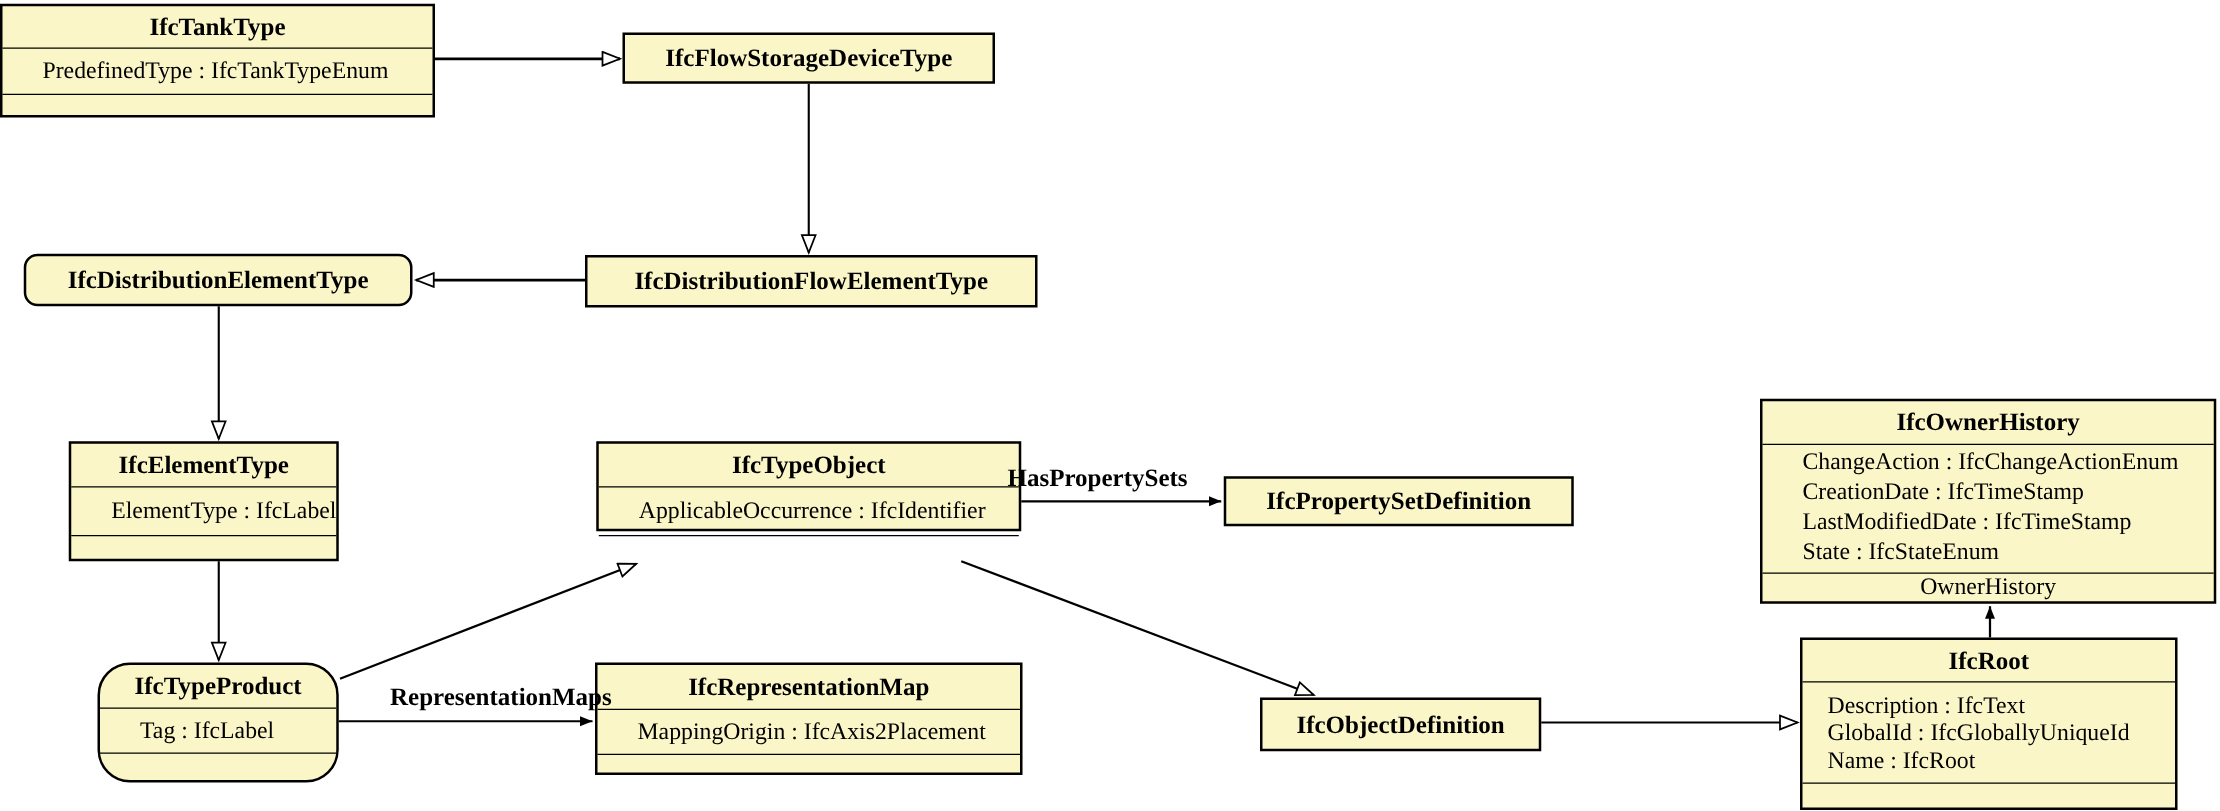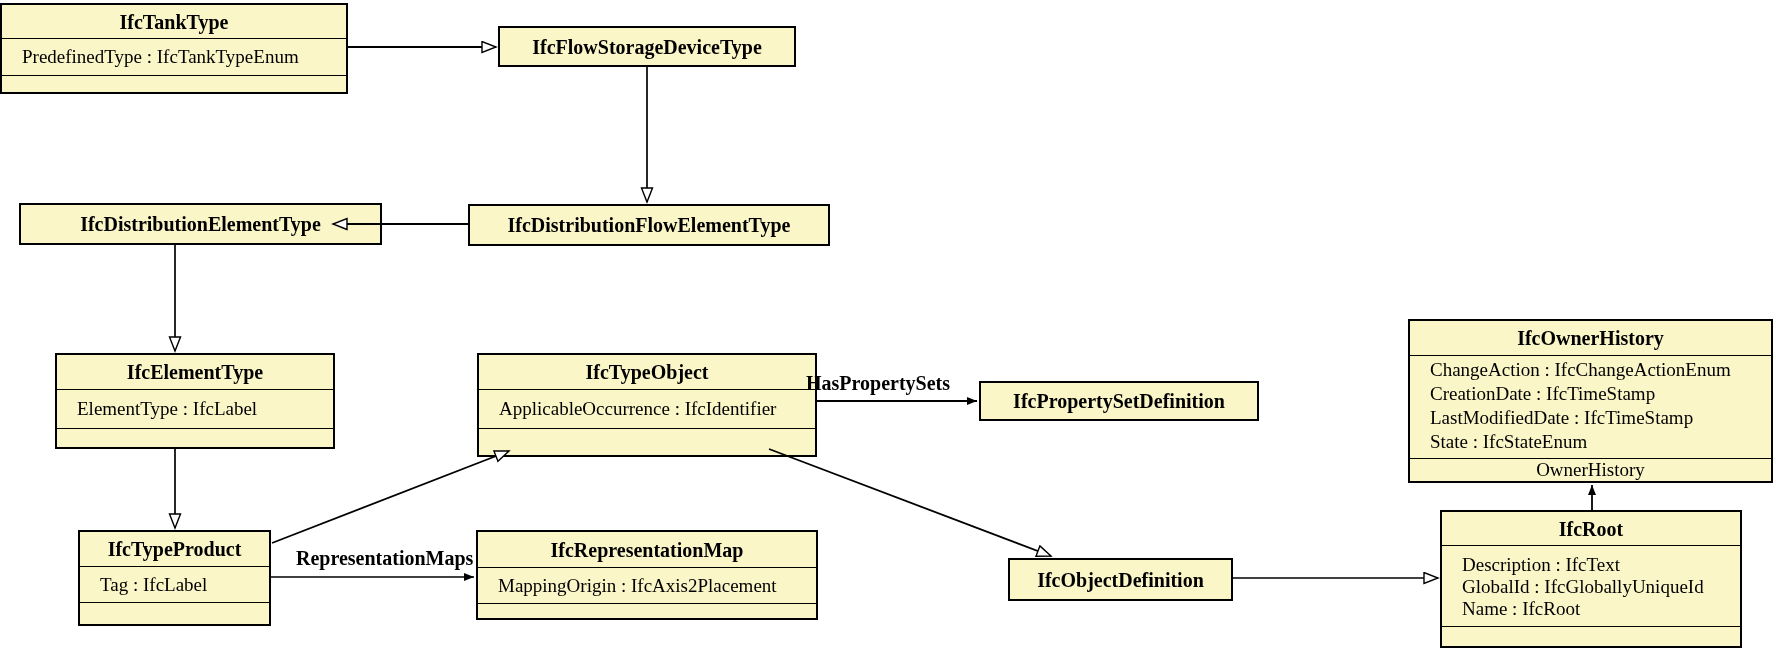--- a/index.html
+++ b/index.html
@@ -24,21 +24,21 @@
     font-weight:bold;font-size:20px;line-height:1;
     border-bottom:1px solid #000;
     flex:0 0 auto;
     white-space:nowrap;
   }
   .uml-class.title-only .uml-title{border-bottom:none;flex:1 1 auto;}
   .uml-attrs{
     border-bottom:1px solid #000;
     flex:0 0 auto;
     font-size:19px;
-    padding-left:20px;
+    padding-left:32px;
     box-sizing:border-box;
     white-space:nowrap;
   }
   .uml-attrs.single{display:flex;align-items:center;}
   .uml-ops{flex:1 1 auto;}
   .uml-ops.labelled{
     display:flex;align-items:center;justify-content:center;
     font-size:19px;white-space:nowrap;
   }
   .attr-line{line-height:22px;}
@@ -61,37 +61,37 @@
     <div class="uml-attrs single" style="height:37px;">
       <div class="attr-line">PredefinedType : IfcTankTypeEnum</div>
     </div>
     <div class="uml-ops"></div>
   </div>
 
   <div class="uml-class title-only" style="left:498px;top:26px;width:298px;height:41px;">
     <div class="uml-title">IfcFlowStorageDeviceType</div>
   </div>
 
-  <div class="uml-class title-only" style="left:19px;top:203px;width:363px;height:42px;">
+  <div class="uml-class title-only" style="left:19px;top:203px;width:311px;height:42px;border-radius:11px;">
     <div class="uml-title">IfcDistributionElementType</div>
   </div>
 
   <div class="uml-class title-only" style="left:468px;top:204px;width:362px;height:42px;">
     <div class="uml-title">IfcDistributionFlowElementType</div>
   </div>
 
-  <div class="uml-class" style="left:55px;top:353px;width:280px;height:96px;">
+  <div class="uml-class" style="left:55px;top:353px;width:216px;height:96px;">
     <div class="uml-title" style="height:34px;">IfcElementType</div>
     <div class="uml-attrs single" style="height:39px;">
       <div class="attr-line">ElementType : IfcLabel</div>
     </div>
     <div class="uml-ops"></div>
   </div>
 
-  <div class="uml-class" style="left:477px;top:353px;width:340px;height:104px;">
+  <div class="uml-class" style="left:477px;top:353px;width:340px;height:72px;">
     <div class="uml-title" style="height:34px;">IfcTypeObject</div>
     <div class="uml-attrs single" style="height:39px;">
       <div class="attr-line">ApplicableOccurrence : IfcIdentifier</div>
     </div>
     <div class="uml-ops"></div>
   </div>
 
   <div class="uml-class title-only" style="left:979px;top:381px;width:280px;height:40px;">
     <div class="uml-title">IfcPropertySetDefinition</div>
   </div>
@@ -100,21 +100,21 @@
     <div class="uml-title" style="height:34px;">IfcOwnerHistory</div>
     <div class="uml-attrs" style="height:103px;padding-top:2px;">
       <div class="attr-line" style="line-height:24px;">ChangeAction : IfcChangeActionEnum</div>
       <div class="attr-line" style="line-height:24px;">CreationDate : IfcTimeStamp</div>
       <div class="attr-line" style="line-height:24px;">LastModifiedDate : IfcTimeStamp</div>
       <div class="attr-line" style="line-height:24px;">State : IfcStateEnum</div>
     </div>
     <div class="uml-ops labelled">OwnerHistory</div>
   </div>
 
-  <div class="uml-class" style="left:78px;top:530px;width:193px;height:96px;">
+  <div class="uml-class" style="left:78px;top:530px;width:193px;height:96px;border-radius:26px;">
     <div class="uml-title" style="height:34px;">IfcTypeProduct</div>
     <div class="uml-attrs single" style="height:36px;">
       <div class="attr-line">Tag : IfcLabel</div>
     </div>
     <div class="uml-ops"></div>
   </div>
 
   <div class="uml-class" style="left:476px;top:530px;width:342px;height:90px;">
     <div class="uml-title" style="height:35px;">IfcRepresentationMap</div>
     <div class="uml-attrs single" style="height:36px;">
@@ -153,15 +153,15 @@
     <line x1="175" y1="449" x2="175" y2="528" stroke="#000" stroke-width="1.7" marker-end="url(#gen)"></line>
     <line x1="272" y1="543" x2="509" y2="451" stroke="#000" stroke-width="1.8" marker-end="url(#gen)"></line>
     <line x1="769" y1="449" x2="1051" y2="556" stroke="#000" stroke-width="1.8" marker-end="url(#gen)"></line>
     <line x1="1233" y1="578" x2="1438" y2="578" stroke="#000" stroke-width="1.7" marker-end="url(#gen)"></line>
     <line x1="817" y1="401" x2="977" y2="401" stroke="#000" stroke-width="1.8" marker-end="url(#arrow)"></line>
     <line x1="271" y1="577" x2="474" y2="577" stroke="#000" stroke-width="1.7" marker-end="url(#arrow)"></line>
     <line x1="1592" y1="510" x2="1592" y2="485" stroke="#000" stroke-width="1.8" marker-end="url(#arrow)"></line>
   </svg>
 
   <div class="edge-label" style="left:806px;top:373px;">HasPropertySets</div>
-  <div class="edge-label" style="left:296px;top:548px;">RepresentationMaps</div>
+  <div class="edge-label" style="left:312px;top:548px;">RepresentationMaps</div>
 
 </div>
 
 </body></html>

